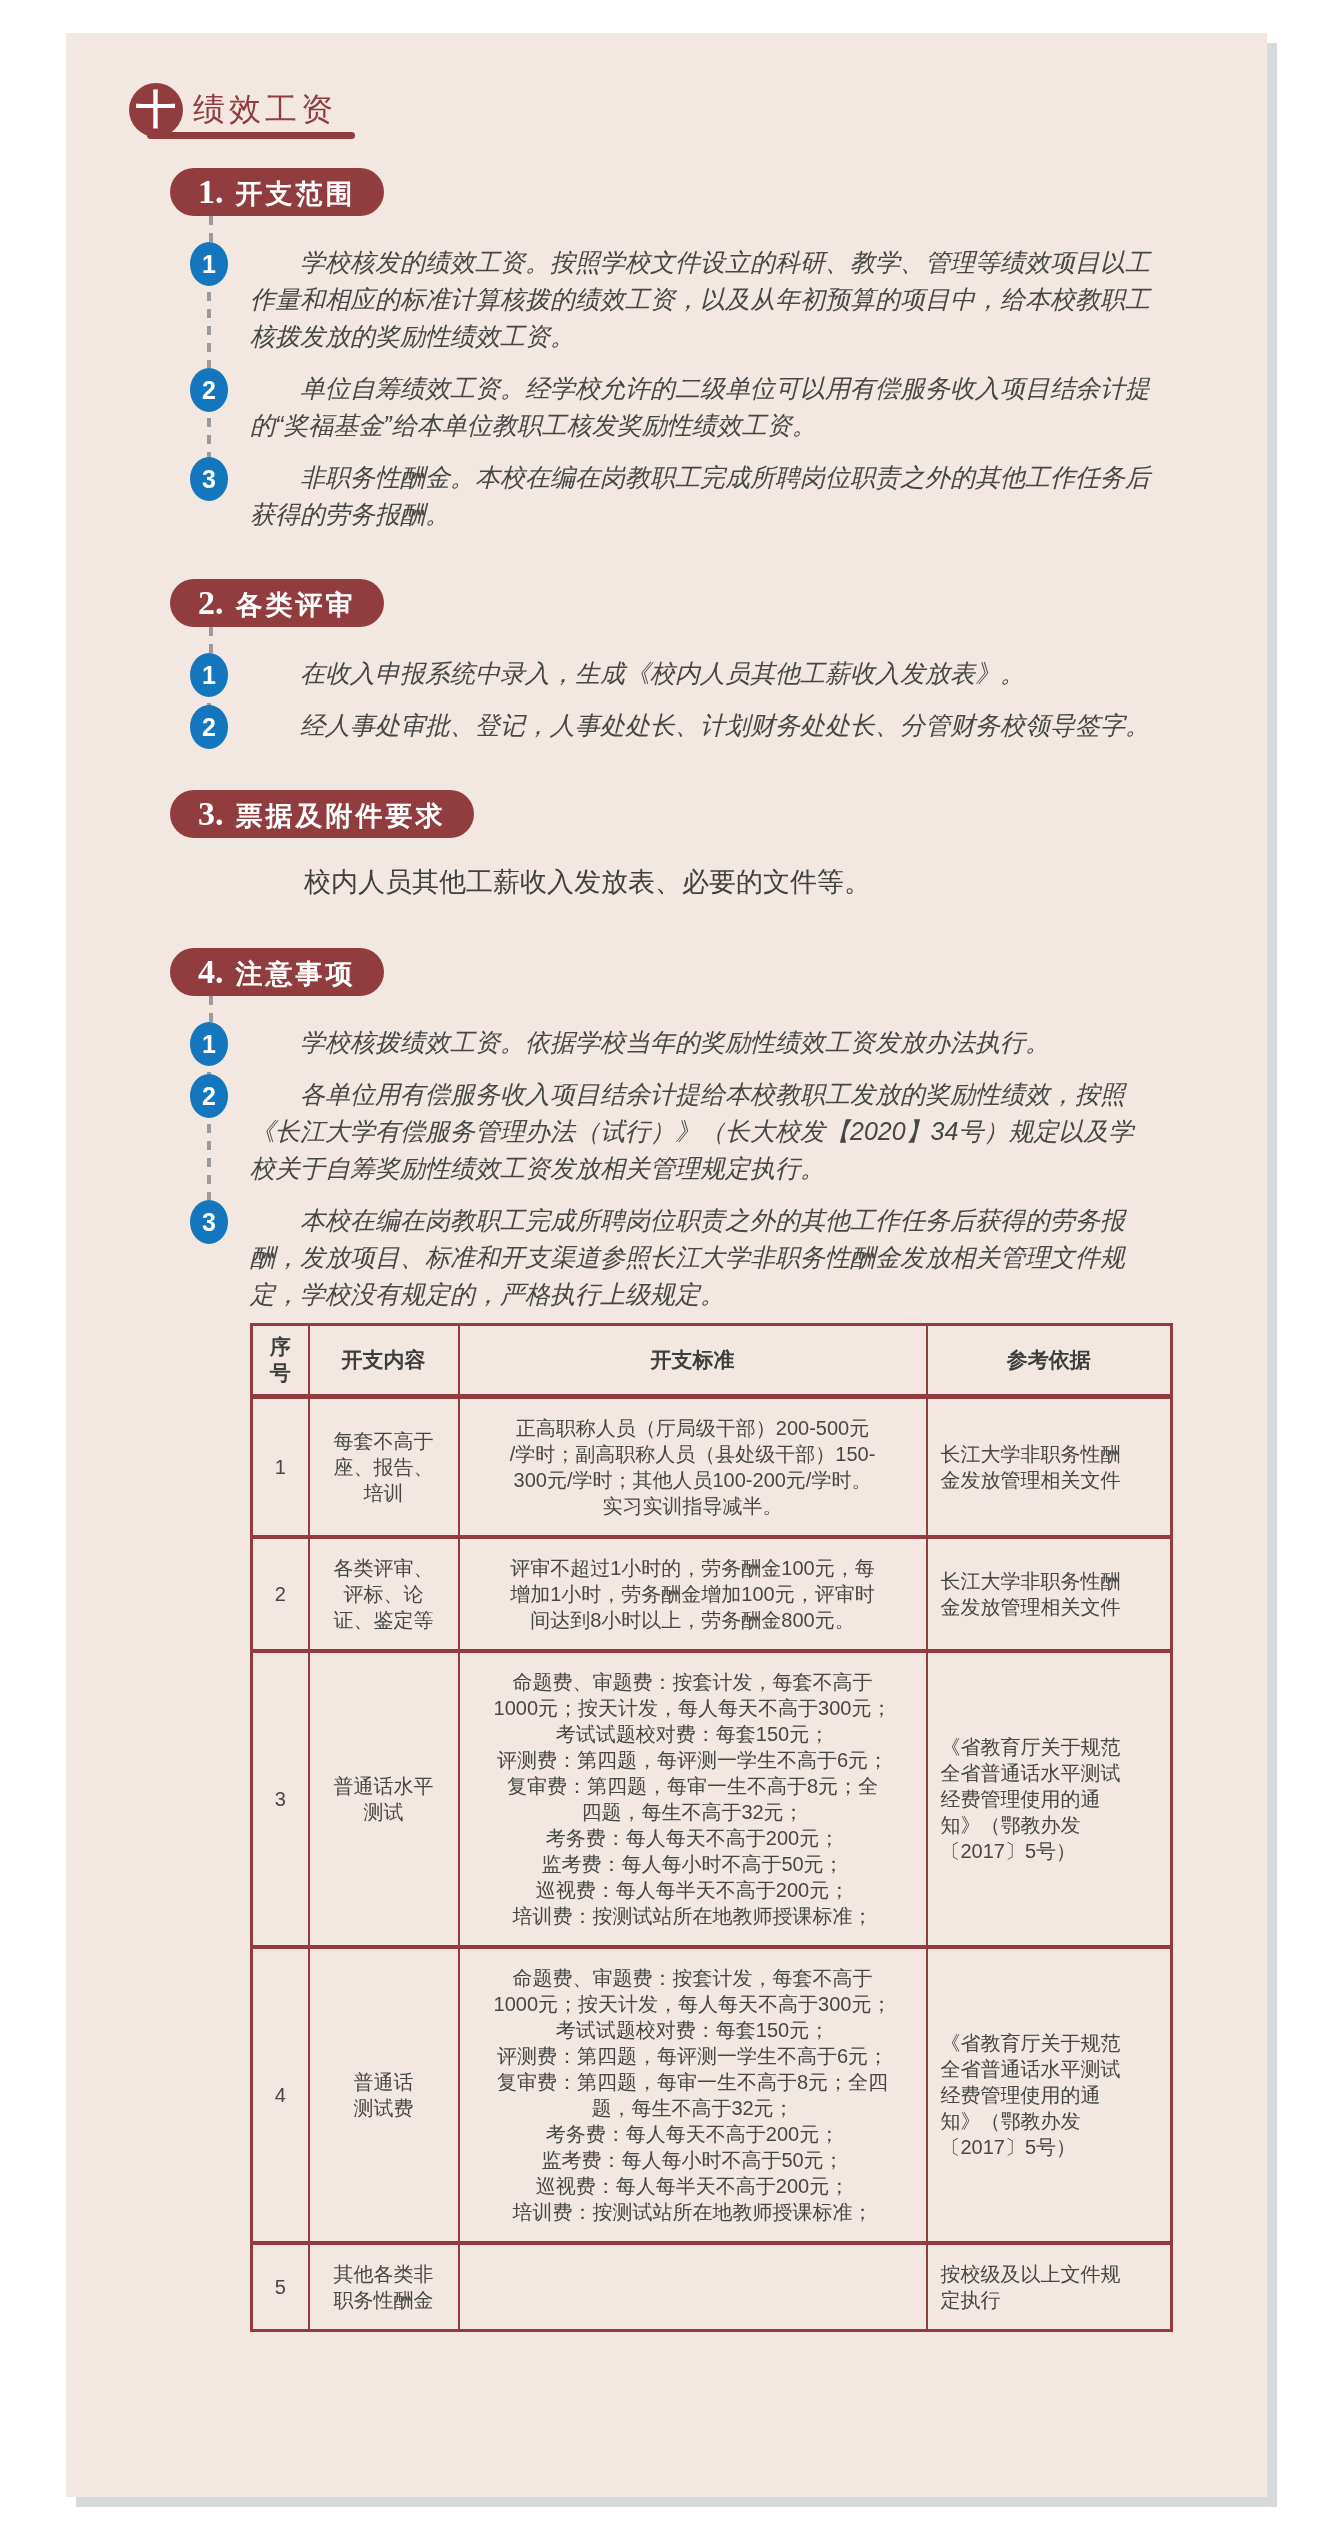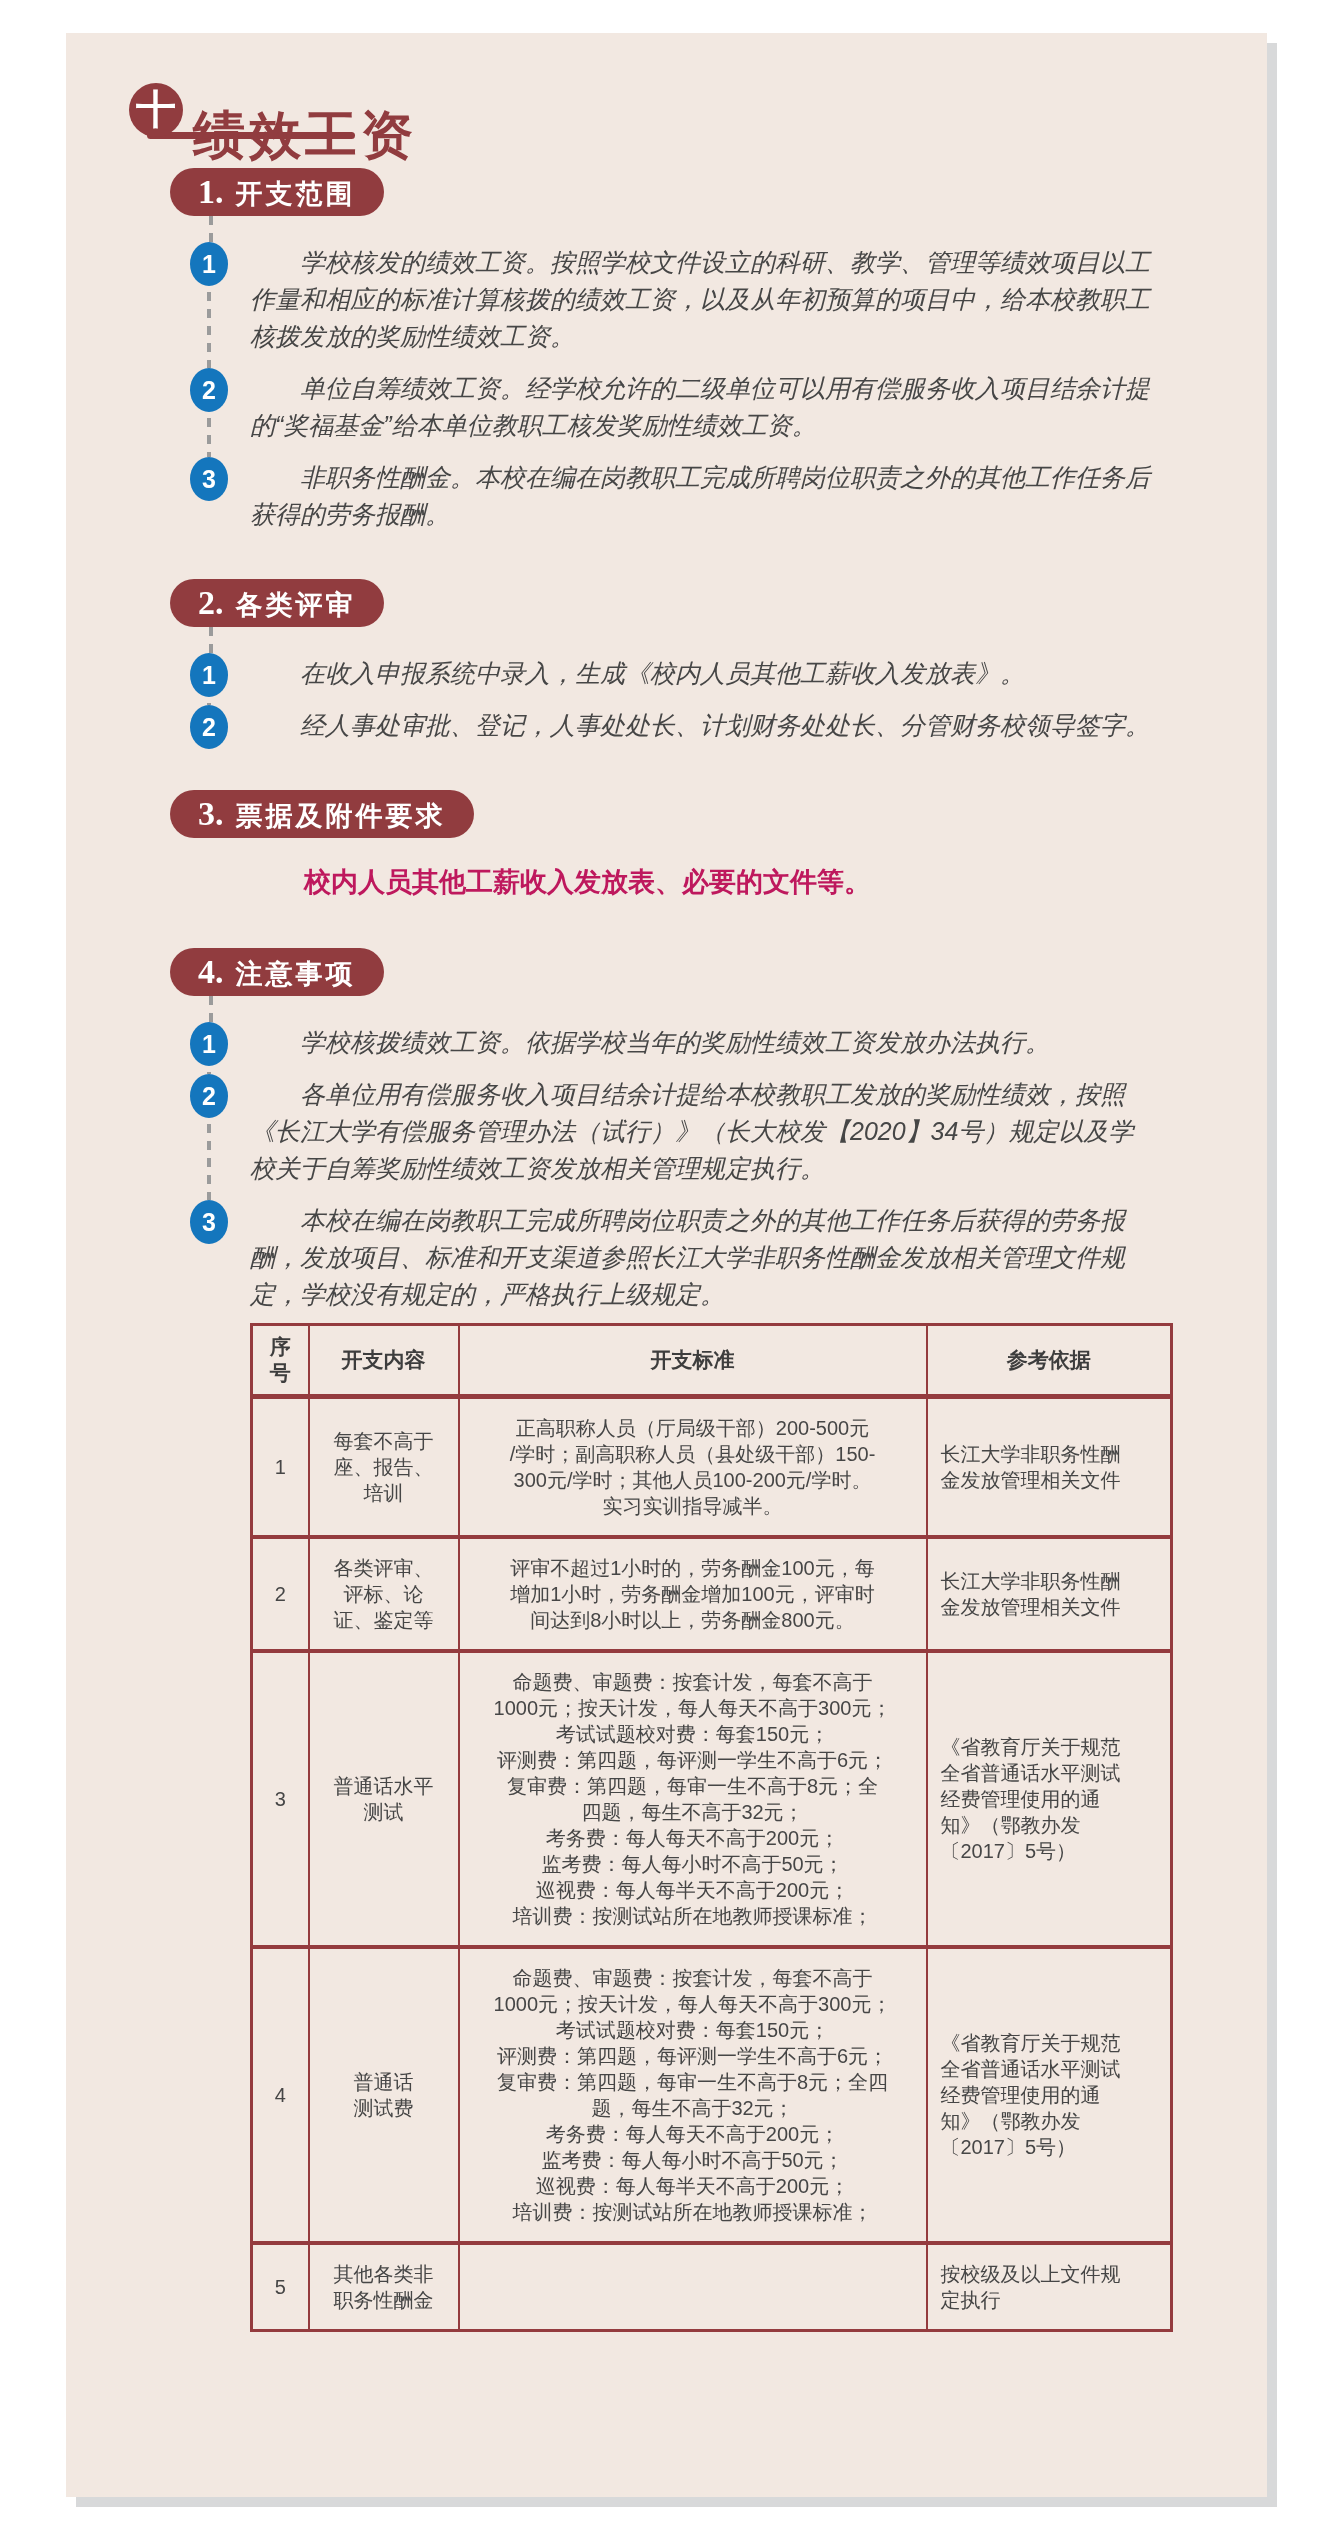--- a/index.html
+++ b/index.html
@@ -20,22 +20,22 @@
     background:#913c3f;border-radius:4px;z-index:0;
   }
   .hdr-circle{
     position:absolute;left:0;top:0;width:54px;height:54px;border-radius:50%;
     background:#913c3f;color:#fff;z-index:1;
     display:flex;align-items:center;justify-content:center;
     font-family:"Liberation Serif","DejaVu Serif",serif;
     font-size:40px;font-weight:bold;line-height:1;
   }
   .hdr-title{
-    position:absolute;left:64px;top:18px;z-index:1;
-    font-size:52px;font-weight:bold;color:#913c3f;letter-spacing:4px;
+    position:absolute;left:64px;top:5px;z-index:1;
+    font-size:32px;font-weight:normal;color:#913c3f;letter-spacing:4px;
   }
   
   .badge{
     display:inline-flex;align-items:baseline;
     margin-left:104px;margin-top:46px;
     background:#913c3f;color:#ffffff;border-radius:26px;
     padding:0 28px;height:48px;line-height:48px;
   }
   .badge.first{margin-top:30px;}
   .badge .b-no{
@@ -63,21 +63,21 @@
   .item:not(.last)::after{
     content:"";position:absolute;left:17px;top:48px;bottom:2px;width:4px;
     background:repeating-linear-gradient(to bottom,#9b9b9b 0 9px,transparent 9px 17px);
   }
   .item .txt{
     font-size:25px;line-height:37px;color:#464646;text-indent:2em;width:900px;font-style:italic;
   }
   
   .note{
     margin-left:184px;margin-top:24px;width:960px;
-    font-size:27px;font-weight:bold;color:#be185d;text-indent:2em;line-height:40px;
+    font-size:27px;font-weight:normal;color:#404040;text-indent:2em;line-height:40px;
   }
   
   .tbl-title{
     margin-left:184px;margin-top:18px;width:920px;text-align:center;
     font-size:28px;font-weight:bold;color:#a5393d;
   }
   table.ref{
     margin-left:184px;margin-top:10px;width:920px;table-layout:fixed;
     border-collapse:collapse;border:3px solid #943b3e;
     font-size:20px;color:#464646;

